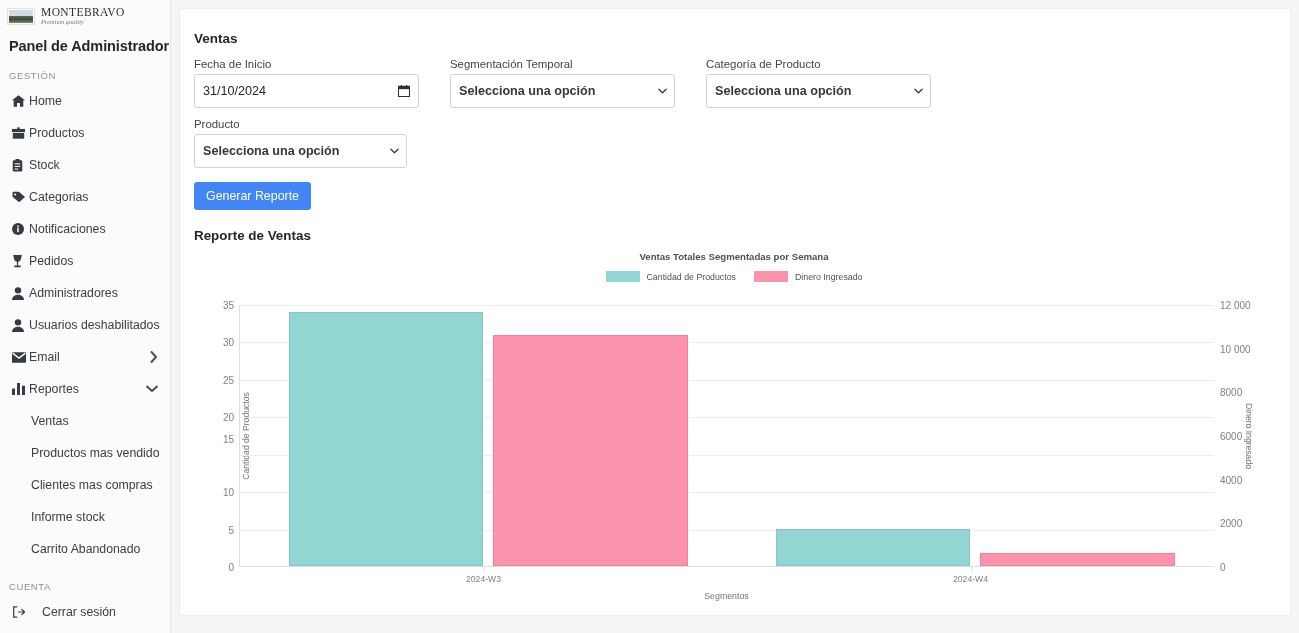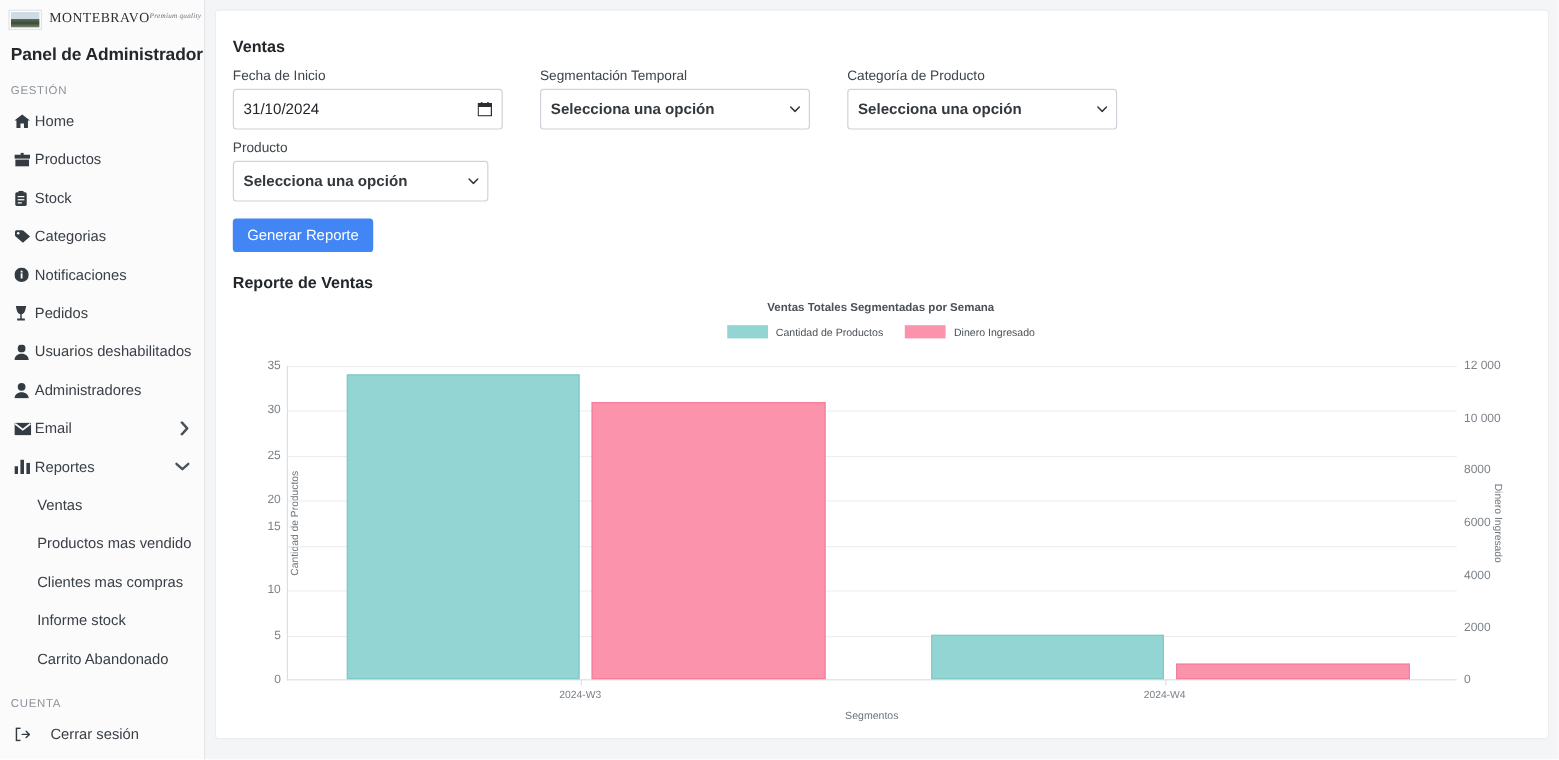--- a/index.html
+++ b/index.html
@@ -23,21 +23,21 @@
     overflow: hidden;
   }
   .brand { display: flex; align-items: center; gap: 7px; padding: 6px 0 0 8px; height: 26px; }
   .brand-mark {
     width: 26px; height: 15px;
     background: linear-gradient(#cfdbe2 0%, #cfdbe2 46%, #5c6b57 47%, #3c4a38 72%, #7a8d6f 100%);
     border: 1px solid #ffffff;
     outline: 1px solid #dfe3e6;
     flex: 0 0 26px;
   }
-  .brand-text { display: flex; flex-direction: row; line-height: 1; }
+  .brand-text { display: flex; flex-direction: column; line-height: 1; }
   .brand-name { font-family: "Liberation Serif", serif; font-size: 11.5px; letter-spacing: 0.4px; color: #2b2f33; }
   .brand-tag { font-family: "Liberation Serif", serif; font-size: 6px; font-style: italic; color: #6a7179; margin-top: 1px; letter-spacing: .2px; }
 
   .panel-title {
     font-size: 14.5px; font-weight: bold; color: #23272b;
     padding: 12px 0 0 9px; letter-spacing: -0.1px;
   }
   .section-label {
     font-size: 9.5px; color: #8b9199; letter-spacing: .6px;
     padding: 16px 0 4px 9px; text-transform: uppercase;
@@ -225,31 +225,31 @@
       <span class="nav-label">Pedidos</span>
     </div>
 
     <div class="nav-item">
       <span class="nav-ico">
         <svg width="12" height="13" viewBox="0 0 13 14">
             <circle cx="6.5" cy="3.6" r="3.5" fill="currentColor"></circle>
             <path fill="currentColor" d="M0 14c0-3.3 2.9-5.6 6.5-5.6S13 10.7 13 14z"></path>
           </svg>
       </span>
-      <span class="nav-label">Usuarios deshabilitados</span>
+      <span class="nav-label">Administradores</span>
     </div>
 
     <div class="nav-item">
       <span class="nav-ico">
         <svg width="12" height="13" viewBox="0 0 13 14">
             <circle cx="6.5" cy="3.6" r="3.5" fill="currentColor"></circle>
             <path fill="currentColor" d="M0 14c0-3.3 2.9-5.6 6.5-5.6S13 10.7 13 14z"></path>
           </svg>
       </span>
-      <span class="nav-label">Administradores</span>
+      <span class="nav-label">Usuarios deshabilitados</span>
     </div>
 
     <div class="nav-item">
       <span class="nav-ico">
         <svg width="14" height="11" viewBox="0 0 16 12">
             <rect x="0" y="0" width="16" height="12" rx="1" fill="currentColor"></rect>
             <path d="M0.7 1L8 6.6 15.3 1" stroke="#fbfbfc" stroke-width="1.6" fill="none"></path>
           </svg>
       </span>
       <span class="nav-label">Email</span>

